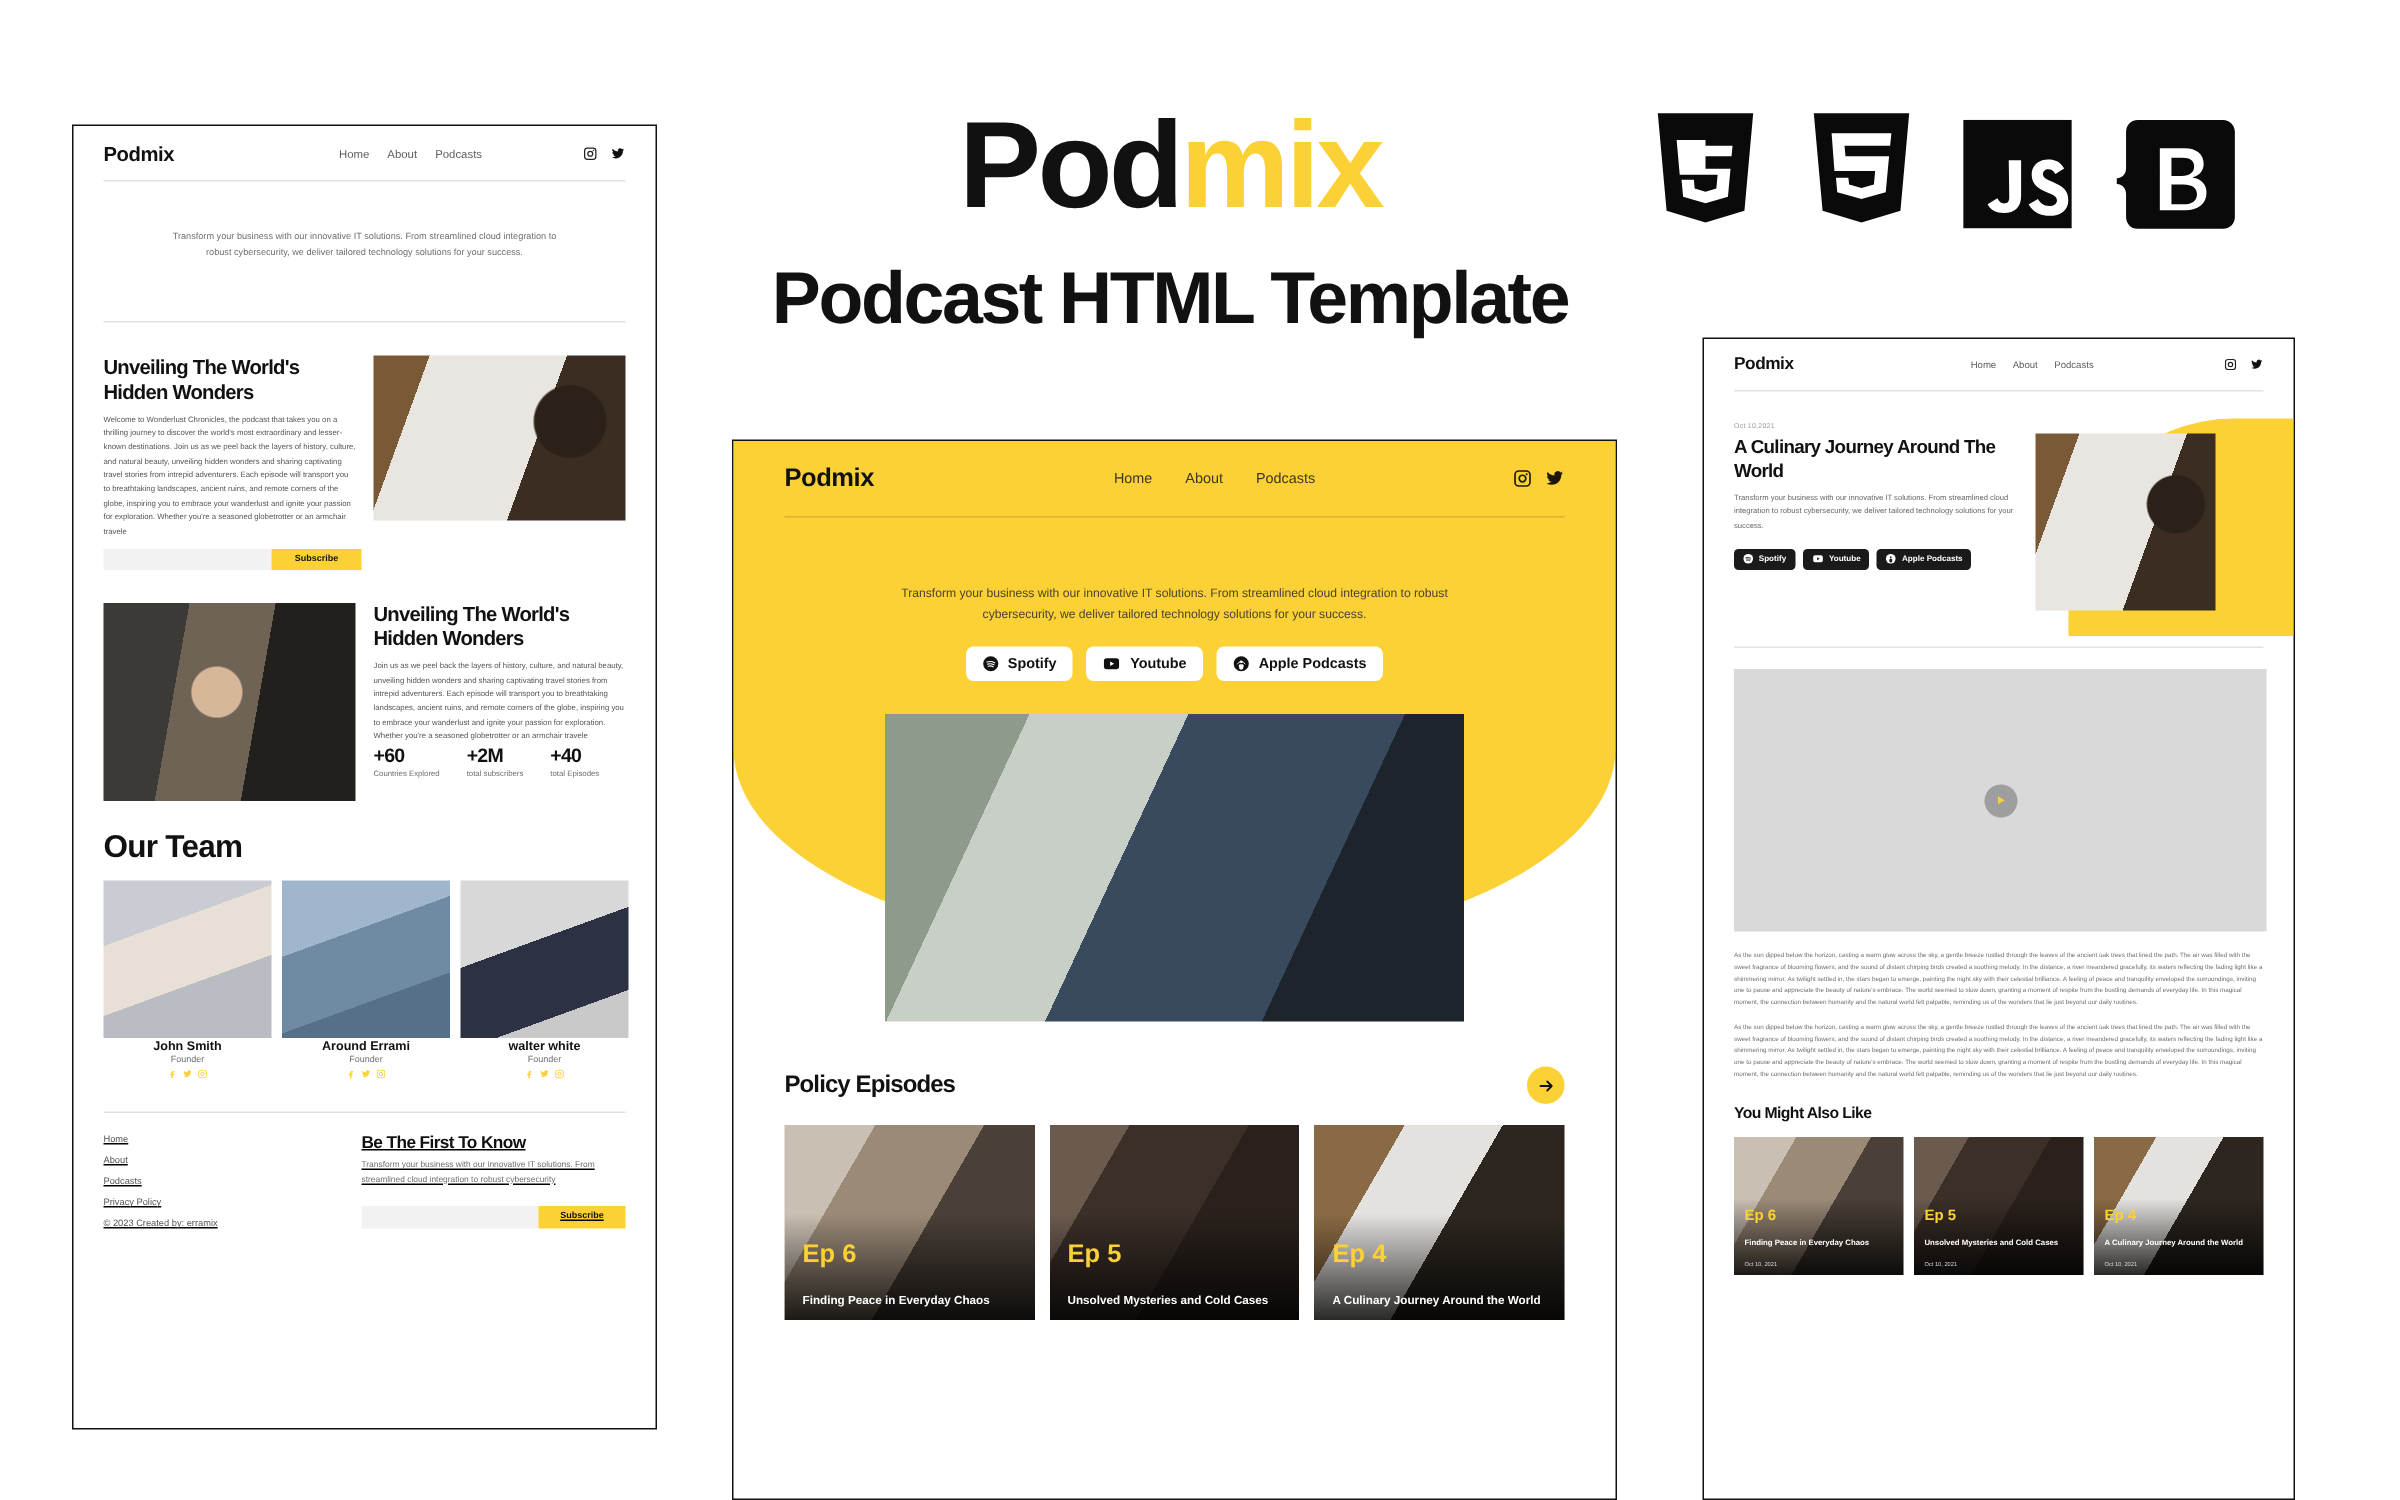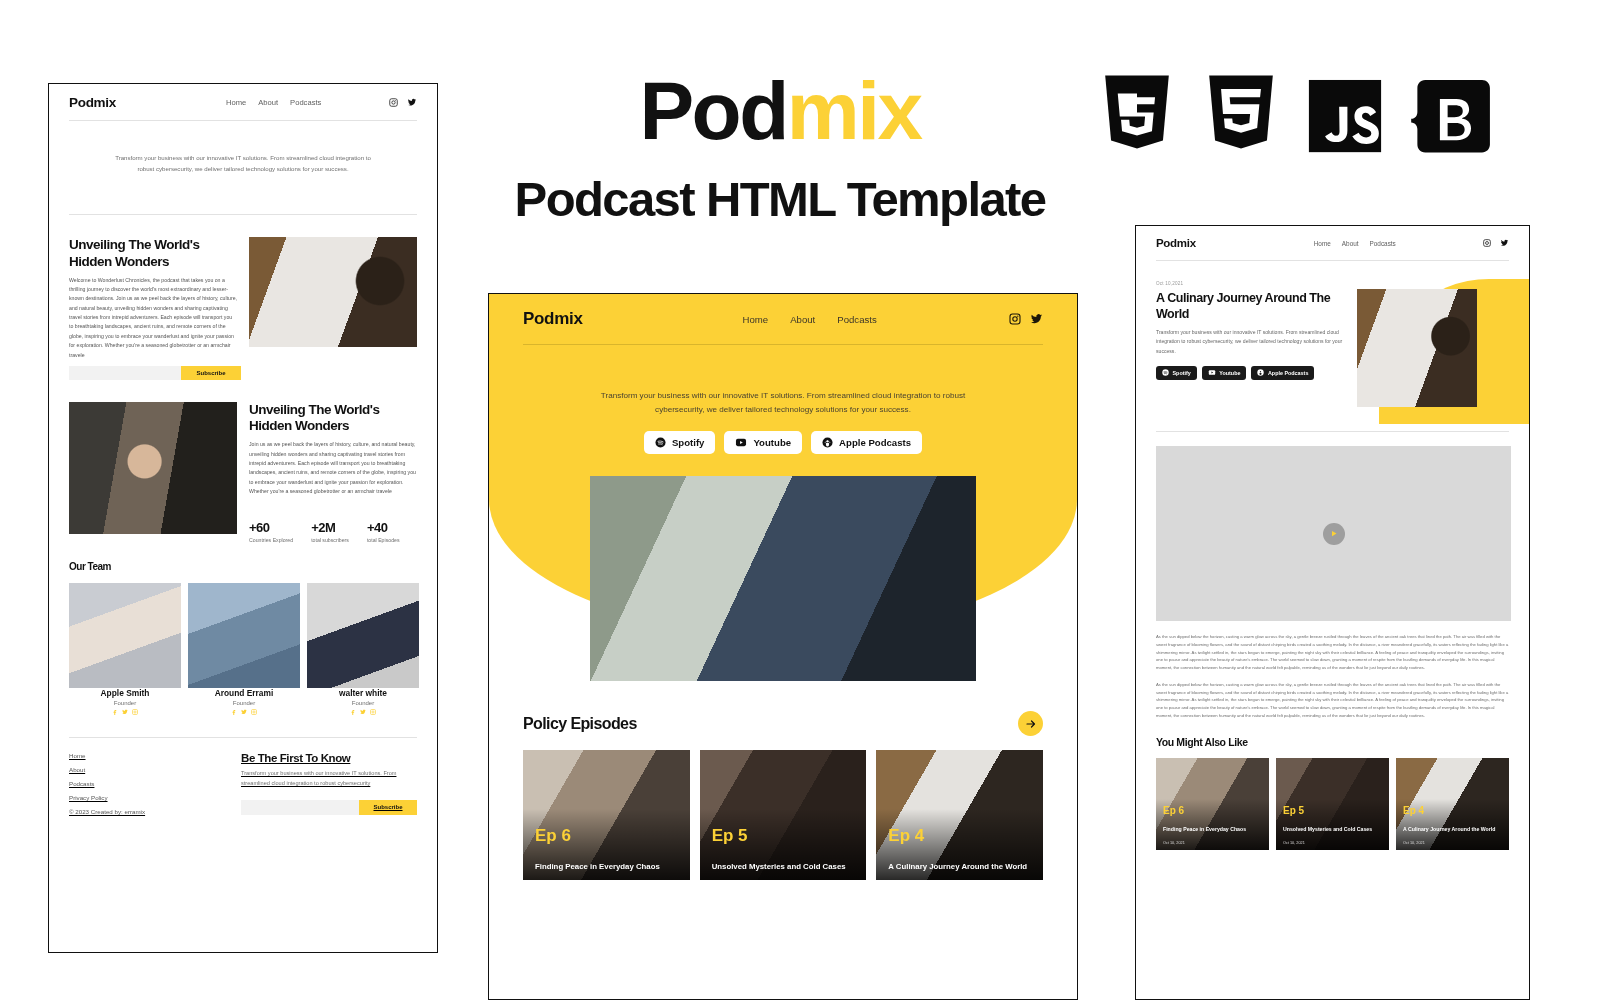--- a/index.html
+++ b/index.html
@@ -188,43 +188,43 @@
     <div style="display:flex; padding:6px 20px 0;">
       <div style="width:112px; height:14px; background:#f2f2f2;"></div>
       <div class="subscribe-btn" style="width:60px; height:14px; line-height:14px;">Subscribe</div>
     </div>
 
     <div style="display:flex; gap:12px; padding:22px 20px 0;">
       <div class="ph studio2" style="width:172px; height:132px;"></div>
       <div style="width:172px;">
         <div class="pa-h3">Unveiling The World's Hidden Wonders</div>
         <div class="pa-body">Join us as we peel back the layers of history, culture, and natural beauty, unveiling hidden wonders and sharing captivating travel stories from intrepid adventurers. Each episode will transport you to breathtaking landscapes, ancient ruins, and remote corners of the globe, inspiring you to embrace your wanderlust and ignite your passion for exploration. Whether you're a seasoned globetrotter or an armchair travele</div>
-        <div style="display:flex; gap:18px; margin-top:24px;">
+        <div style="display:flex; gap:18px; margin-top:0;">
           <div>
             <div class="stat-num">+60</div>
             <div class="stat-lab">Countries Explored</div>
           </div>
           <div>
             <div class="stat-num">+2M</div>
             <div class="stat-lab">total subscribers</div>
           </div>
           <div>
             <div class="stat-num">+40</div>
             <div class="stat-lab">total Episodes</div>
           </div>
         </div>
       </div>
     </div>
 
     <div style="padding:18px 20px 0;">
-      <div class="pa-h3" style="font-size:10px;">Our Team</div>
+      <div class="pa-h3" style="font-size:21px;">Our Team</div>
       <div style="display:flex; gap:7px; margin-top:10px;">
         <div style="width:112px;">
           <div class="ph man1" style="width:112px;height:105px;"></div>
-          <div class="team-name">Apple Smith</div>
+          <div class="team-name">John Smith</div>
           <div class="team-role">Founder</div>
           <div class="team-socials">
             <svg width="6" height="6" viewBox="0 0 24 24">
                 <path fill="#FCD136" d="M14 8h3V4h-3c-2.8 0-5 2.2-5 5v2H6v4h3v9h4v-9h3l1-4h-4V9c0-.6.4-1 1-1z"></path>
               </svg>
             <svg width="6" height="6" viewBox="0 0 24 24">
                 <path fill="#FCD136" d="M23 4.6a9 9 0 0 1-2.6.7 4.5 4.5 0 0 0 2-2.5 9 9 0 0 1-2.9 1.1A4.5 4.5 0 0 0 11.7 8a12.8 12.8 0 0 1-9.3-4.7 4.5 4.5 0 0 0 1.4 6 4.4 4.4 0 0 1-2-.6 4.5 4.5 0 0 0 3.6 4.5 4.5 4.5 0 0 1-2 .1 4.5 4.5 0 0 0 4.2 3.1A9 9 0 0 1 1 18.3a12.7 12.7 0 0 0 6.9 2c8.3 0 12.8-6.9 12.8-12.8v-.6A9 9 0 0 0 23 4.6z"></path>
               </svg>
             <svg width="6" height="6" viewBox="0 0 24 24">
                 <rect x="2" y="2" width="20" height="20" rx="5" fill="none" stroke="#FCD136" stroke-width="2.6"></rect>

